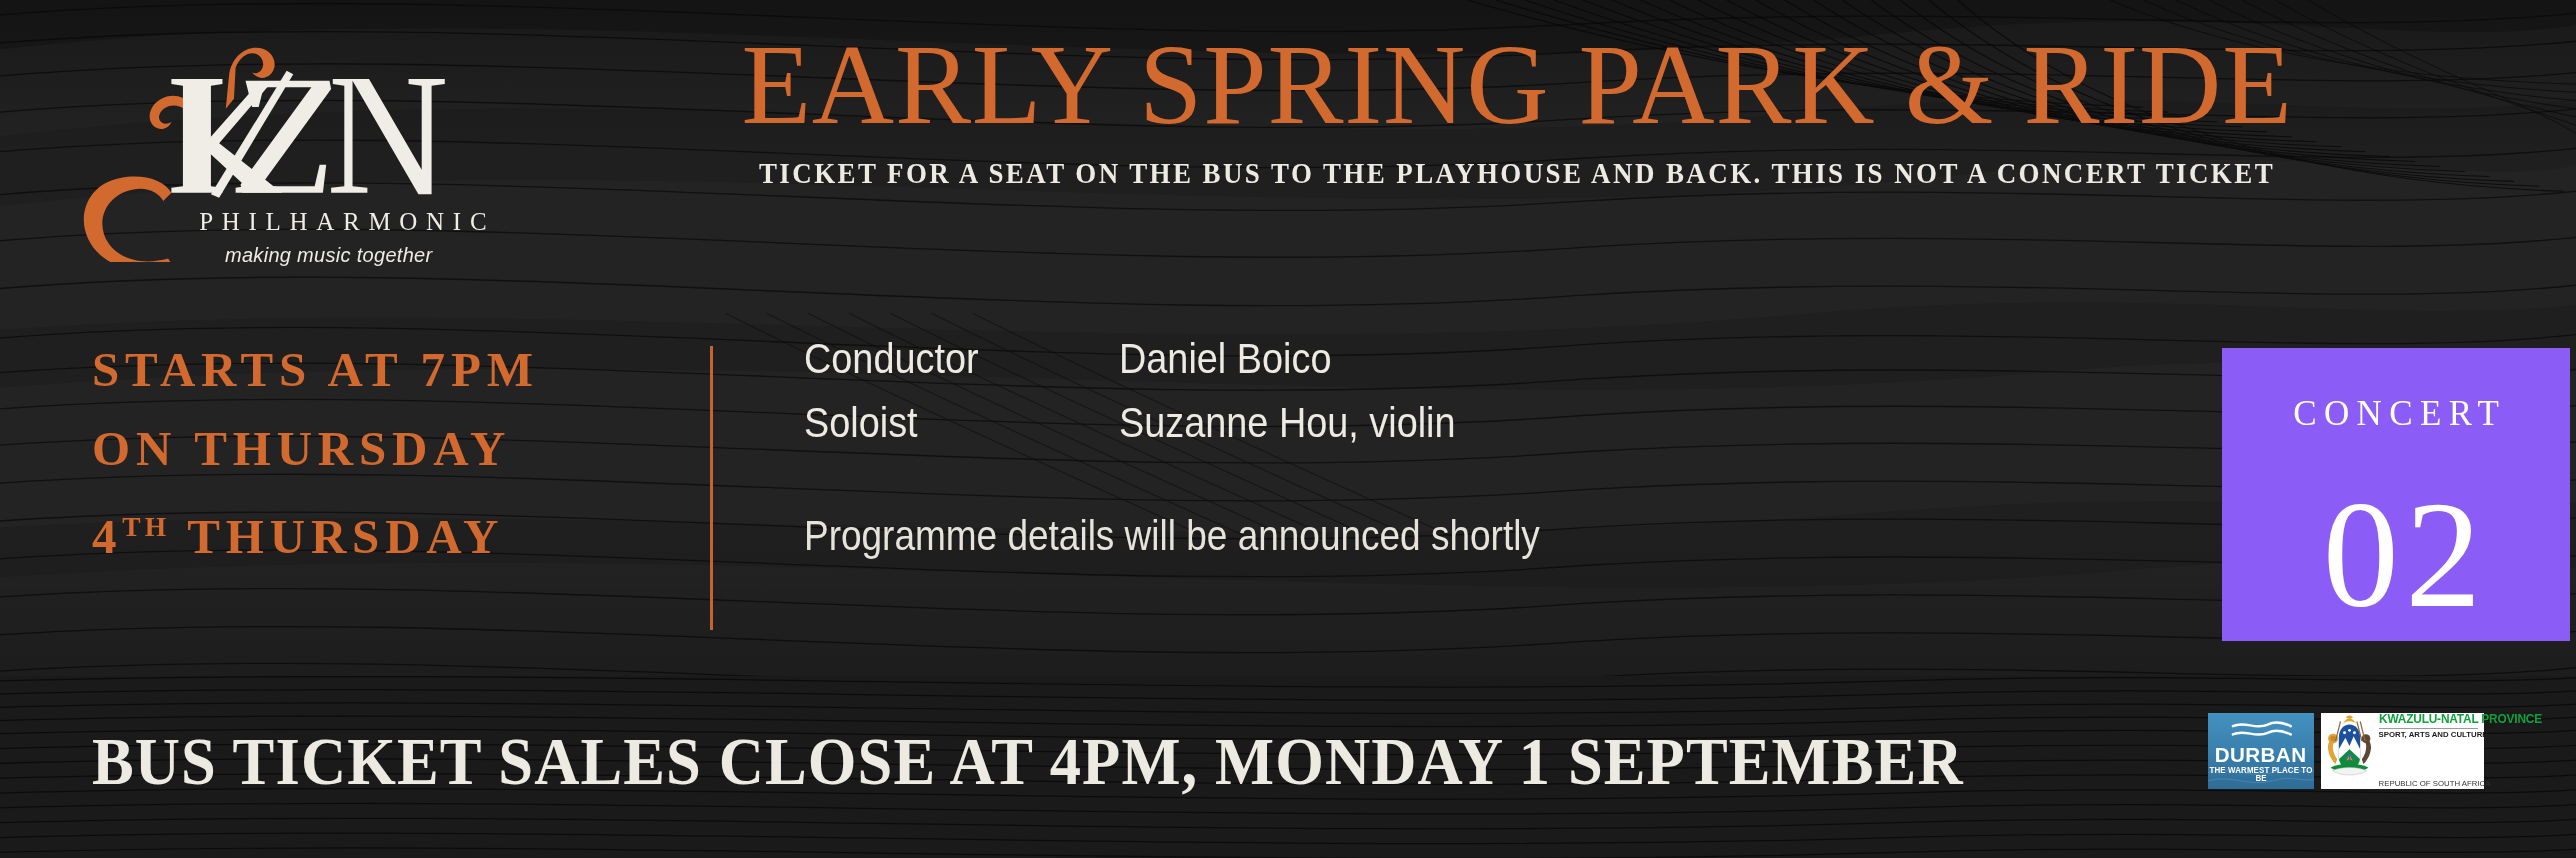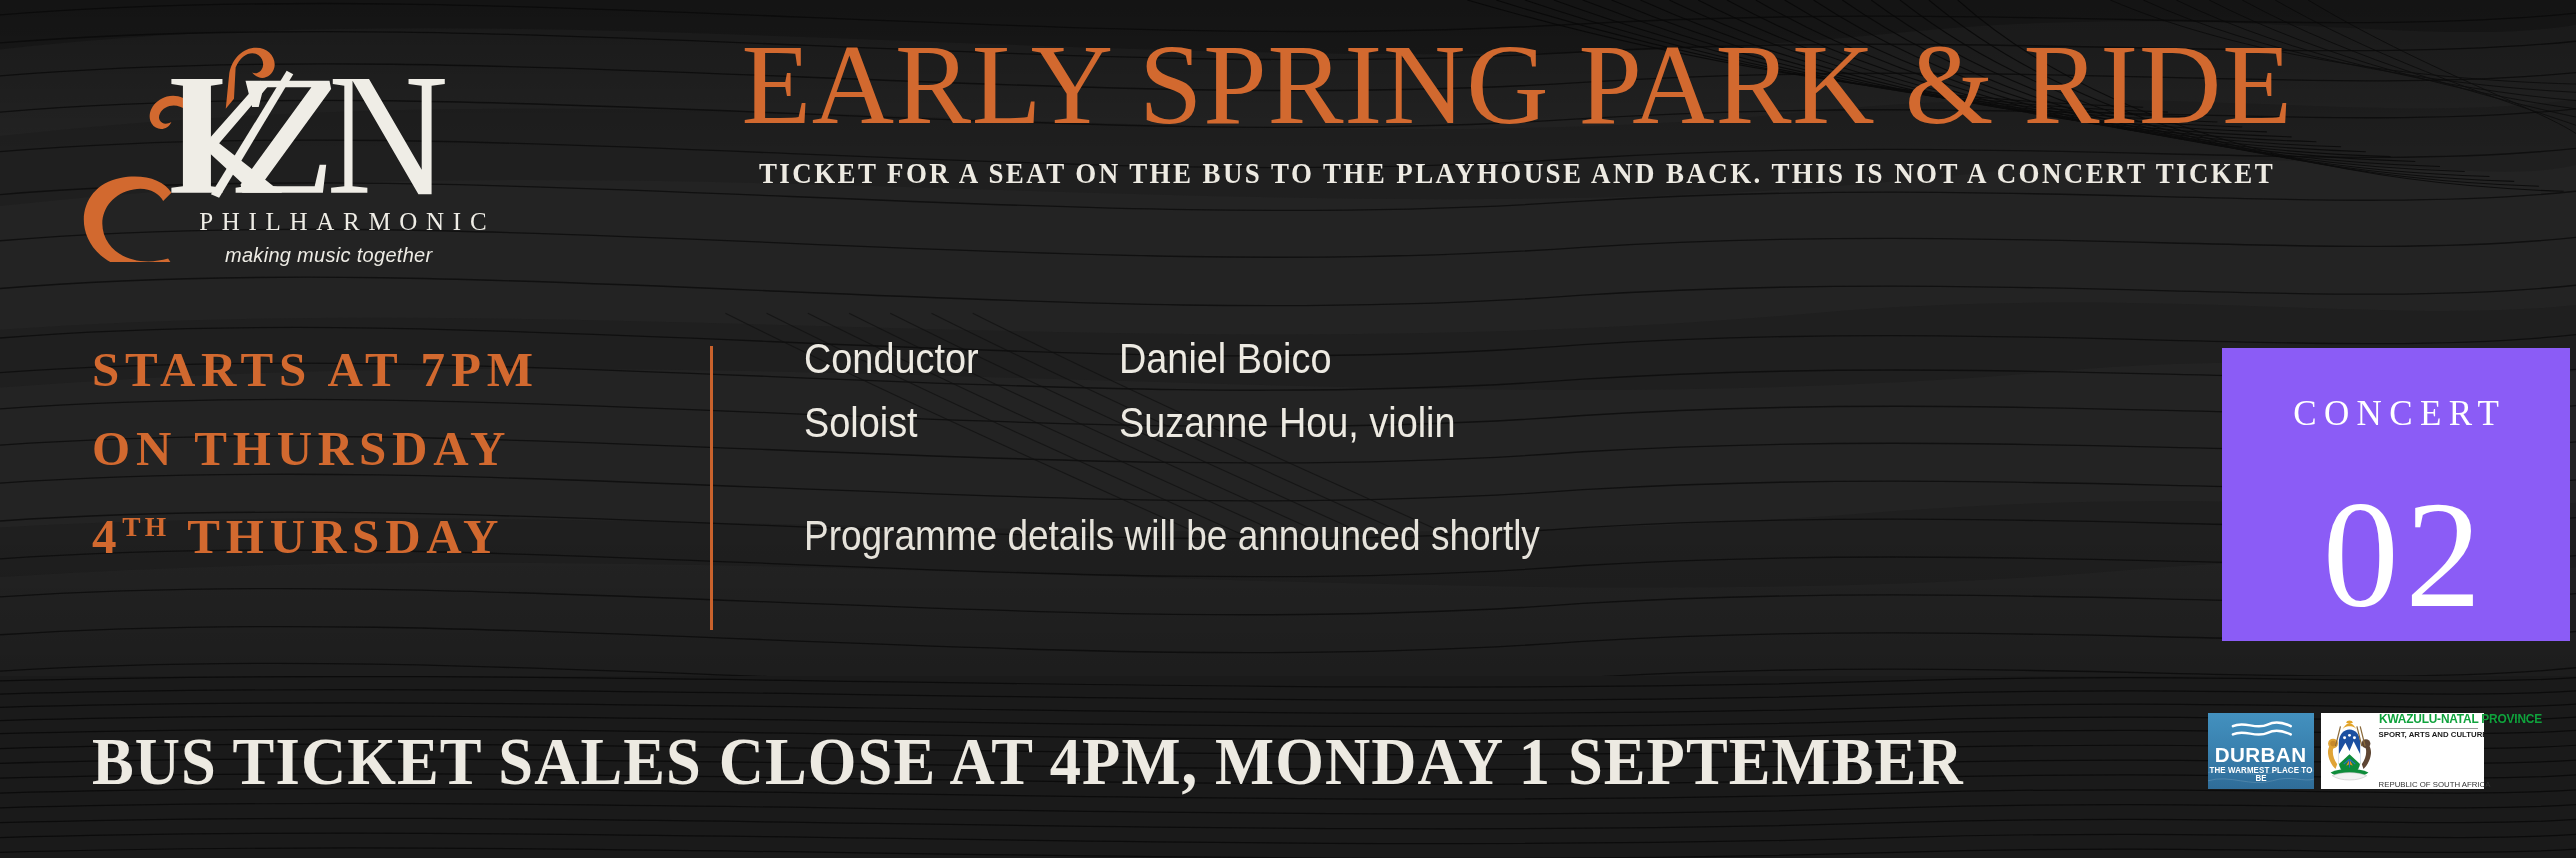--- a/index.html
+++ b/index.html
@@ -122,21 +122,21 @@
 
   
   .durban{width:106px;height:76px;position:relative;overflow:hidden;
     background:linear-gradient(180deg,#4391BF 0%,#3A82B0 45%,#2F6C98 100%);}
   .durban .d-name{position:absolute;left:0;top:32px;width:100%;text-align:center;
     color:#fff;font-size:20.6px;font-weight:700;letter-spacing:0.4px;line-height:1;}
   .durban .d-sub{position:absolute;left:0;top:54px;width:100%;text-align:center;
     color:#fff;font-size:8.2px;font-weight:700;letter-spacing:0.1px;line-height:1;
     transform:scaleX(.97);}
   
-  .kzn{width:163px;height:76px;background:#FFFFFF;position:relative;display:flex;align-items:center;}
+  .kzn{width:163px;height:76px;background:#FFFFFF;position:relative;display:flex;}
   .kzn .coat{width:51px;height:66px;flex:0 0 51px;margin-left:3.3px;position:relative;}
   .kzn .ktext{margin-left:3.3px;}
   .kzn .k1{color:#0FA23C;font-size:12.4px;font-weight:700;letter-spacing:-0.2px;line-height:1.05;white-space:nowrap;
     transform:scaleX(.96);transform-origin:left center;}
   .kzn .krule{height:0.8px;background:#9a9a9a;margin:1.6px 0 1.6px 0;width:99px;}
   .kzn .k2{color:#1b1b1b;font-size:7.8px;font-weight:700;line-height:1.2;white-space:nowrap;}
   .kzn .k3{color:#333;font-size:7.8px;font-weight:400;line-height:1.2;white-space:nowrap;margin-top:40px;}
 </style>
 </head>
 <body>

